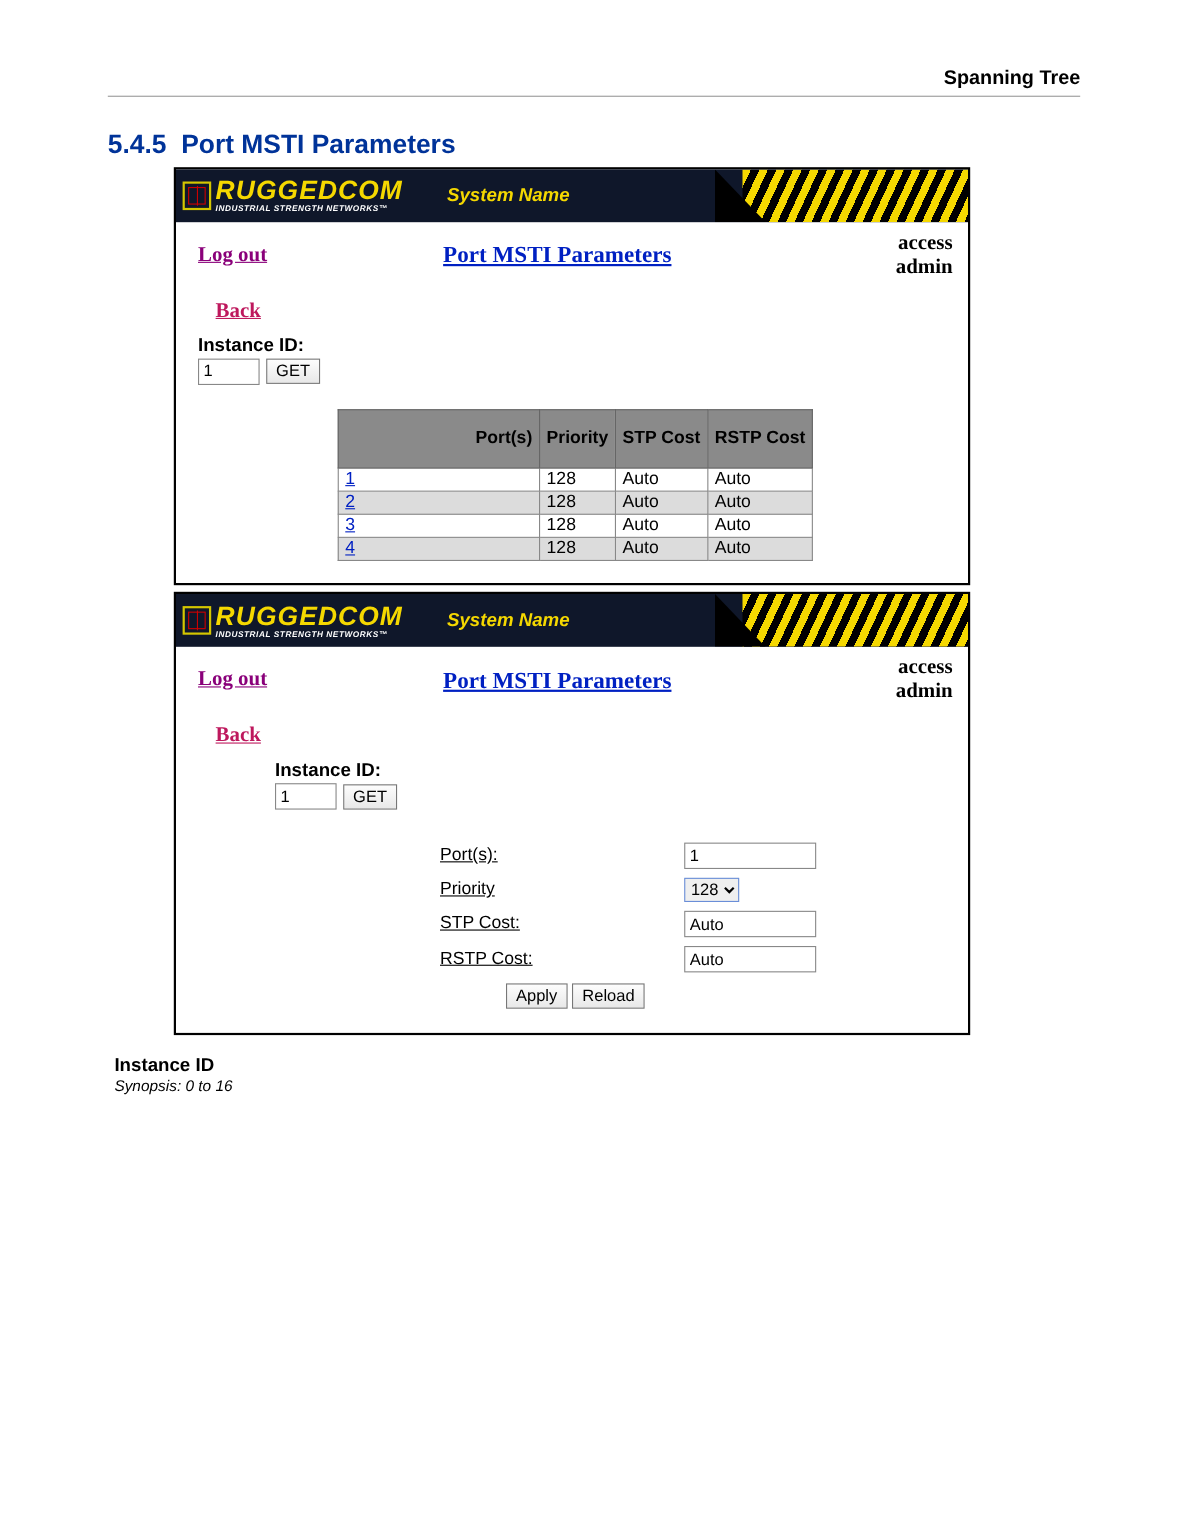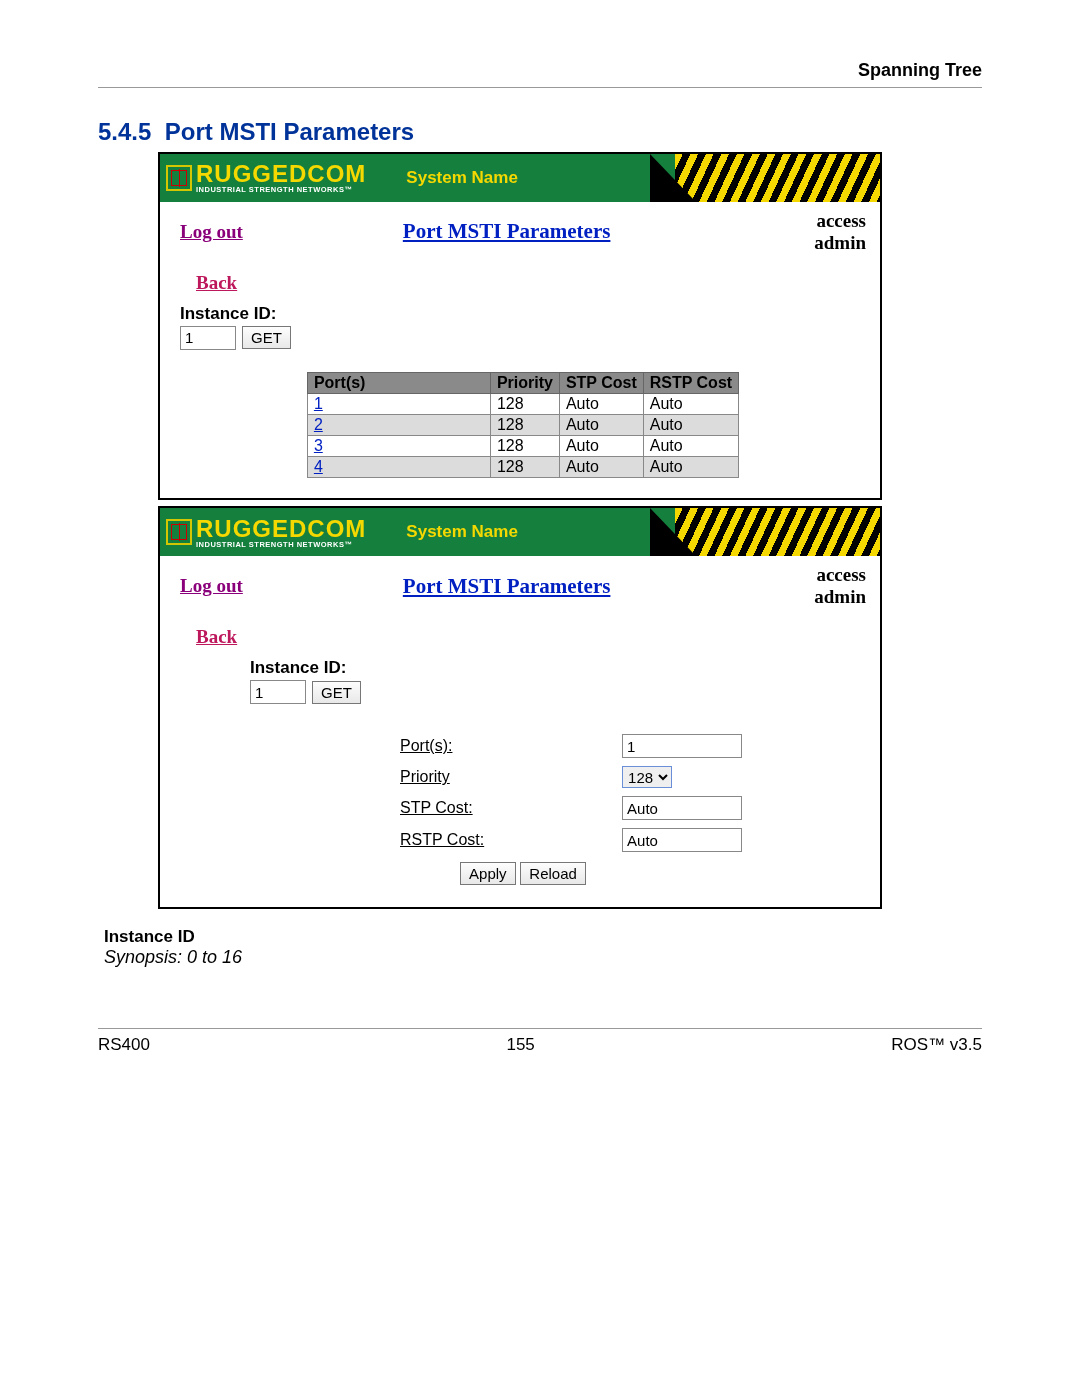--- a/index.html
+++ b/index.html
@@ -27,26 +27,27 @@
     font-weight: bold;
     margin: 0 0 6px 0;
   }
   .figure-panel {
     border: 2px solid #000;
     margin: 0 0 6px 60px;
     width: 720px;
     background: #fff;
   }
   .panel-header {
-    background: #15803d;
+    background: #0f172a;
     display: flex;
     align-items: stretch;
     height: 48px;
     position: relative;
     overflow: hidden;
+    font-style: italic;
   }
   .logo-block {
     display: flex;
     align-items: center;
     padding-left: 6px;
   }
   .logo-icon {
     width: 26px;
     height: 26px;
     border: 2px solid #d4c600;
@@ -183,22 +184,22 @@
     border-collapse: collapse;
     margin: 22px auto 6px auto;
     font-family: Arial, sans-serif;
     font-size: 16px;
   }
   table.data th {
     background: #8a8a8a;
     color: #000;
     font-weight: bold;
     border: 1px solid #666;
-    padding: 2px 6px;
-    text-align: left;
+    padding: 18px 6px;
+    text-align: right;
     line-height: 1.05;
   }
   table.data td {
     border: 1px solid #888;
     padding: 1px 6px;
   }
   table.data tr.odd { background: #fff; }
   table.data tr.even { background: #dcdcdc; }
   .port-link {
     color: #0020c2;
@@ -234,21 +235,21 @@
   .param-block {
     margin-top: 18px;
     margin-left: 6px;
   }
   .param-name {
     font-weight: bold;
     font-size: 17px;
   }
   .param-syn {
     font-style: italic;
-    font-size: 18px;
+    font-size: 14px;
   }
   .footer {
     display: flex;
     justify-content: space-between;
     border-top: 1px solid #999;
     margin-top: 60px;
     padding-top: 6px;
     font-size: 17px;
   }
 </style>
@@ -396,19 +397,14 @@
       </div>
     </div>
   </div>
 
 
   <div class="param-block">
     <div class="param-name">Instance ID</div>
     <div class="param-syn">Synopsis: 0 to 16</div>
   </div>
 
-  <div class="footer">
-    <span>RS400</span>
-    <span>155</span>
-    <span>ROS™  v3.5</span>
-  </div>
 
 </div>
 
 </body></html>

